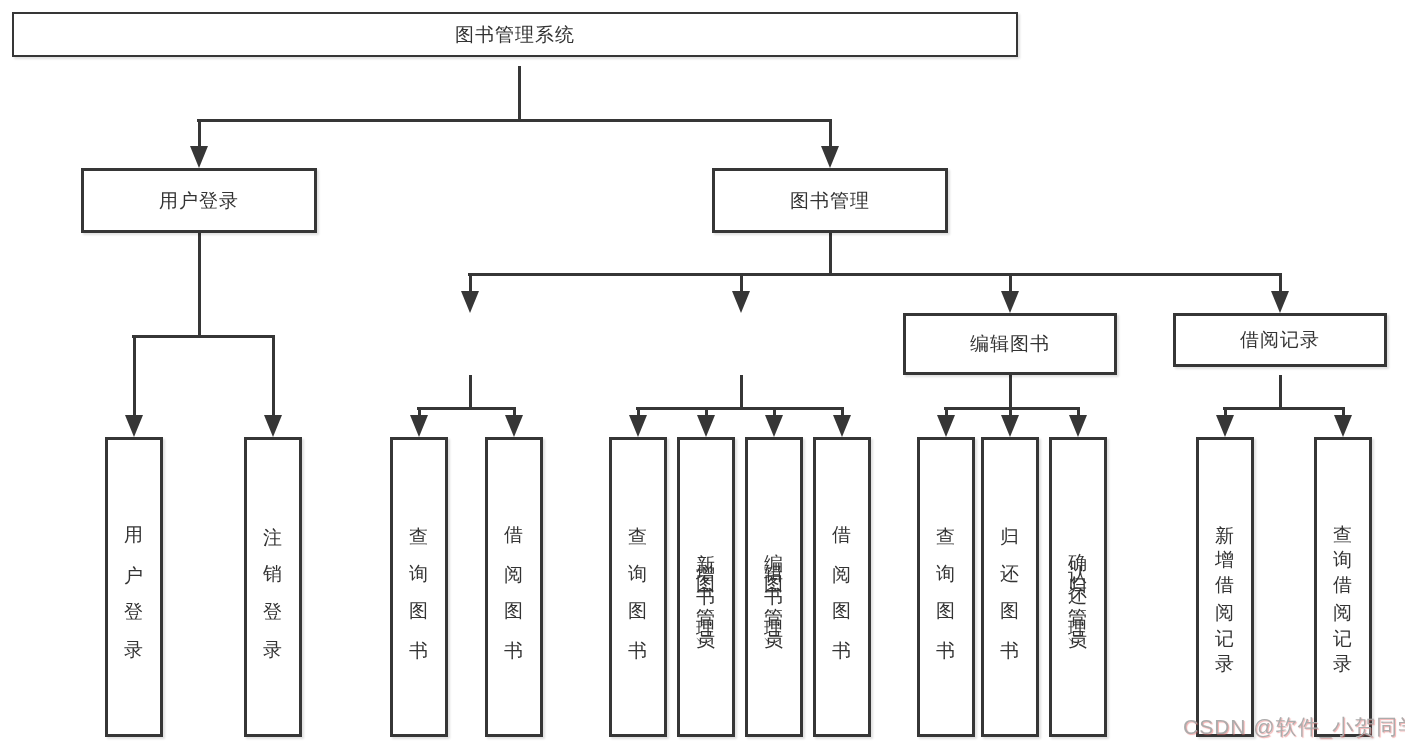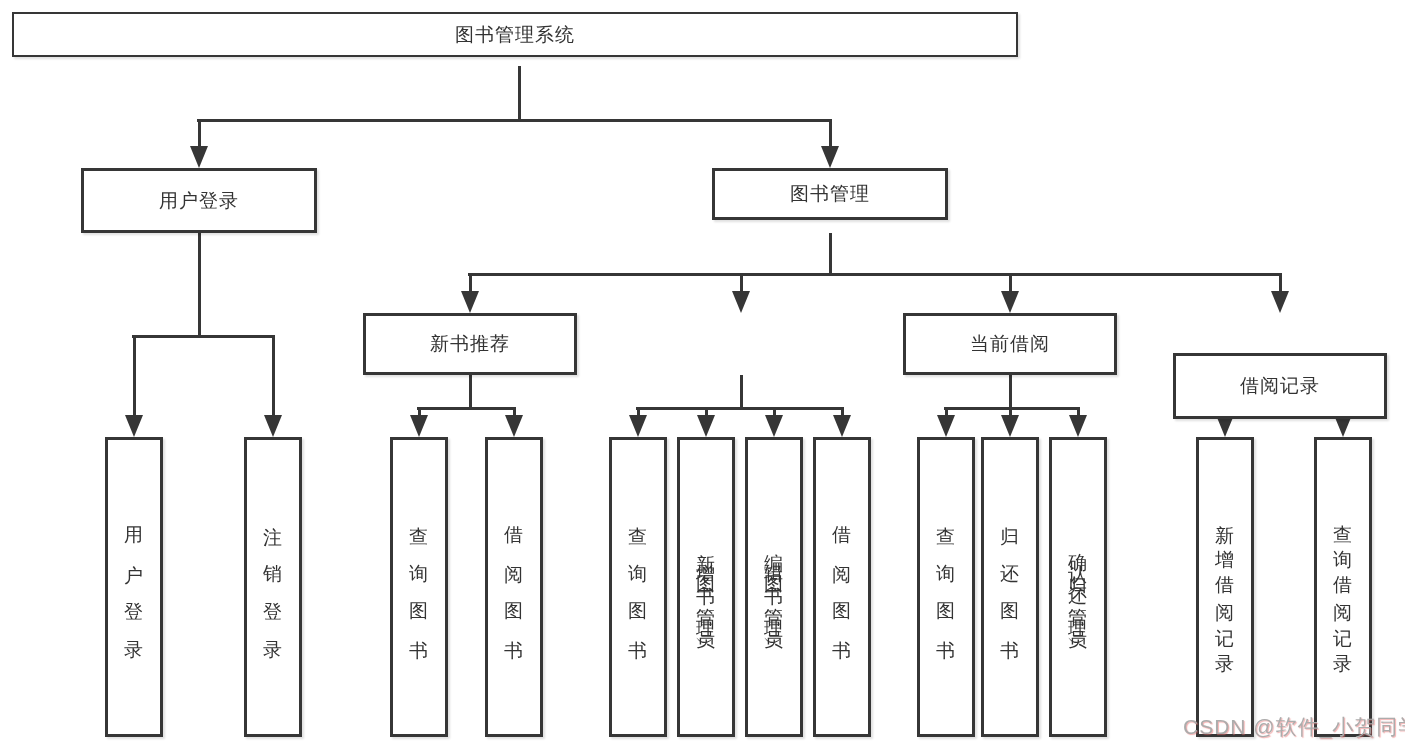--- a/index.html
+++ b/index.html
@@ -96,31 +96,28 @@
   <div class="arr" style="left:1225px;top:415px;"></div>
   <div class="arr" style="left:1343px;top:415px;"></div>
 
   <div class="node root" style="left:12px;top:12px;width:1006px;height:45px;">
     <span>图书管理系统</span>
   </div>
 
   <div class="node" style="left:81px;top:168px;width:236px;height:65px;">
     <span>用户登录</span>
   </div>
-  <div class="node" style="left:712px;top:168px;width:236px;height:52px;">
+  <div class="node" style="left:712px;top:168px;width:236px;height:65px;">
     <span>图书管理</span>
   </div>
 
-  <div class="node" style="left:363px;top:313px;width:214px;height:62px;">
-    <span>新书推荐</span>
+  <div class="node" style="left:903px;top:313px;width:214px;height:62px;">
+    <span>编辑图书</span>
   </div>
-  <div class="node" style="left:903px;top:313px;width:214px;height:62px;">
-    <span>当前借阅</span>
-  </div>
-  <div class="node" style="left:1173px;top:313px;width:214px;height:66px;margin-top:40px;">
+  <div class="node" style="left:1173px;top:313px;width:214px;height:54px;">
     <span>借阅记录</span>
   </div>
 
   <div class="node leaf" style="left:105px;top:437px;width:58px;height:300px;">
     <span class="vtext" style="letter-spacing: 38px;">用户登录</span>
   </div>
   <div class="node leaf" style="left:244px;top:437px;width:58px;height:300px;">
     <span class="vtext" style="letter-spacing: 38px;">注销登录</span>
   </div>
   <div class="node leaf" style="left:390px;top:437px;width:58px;height:300px;">

